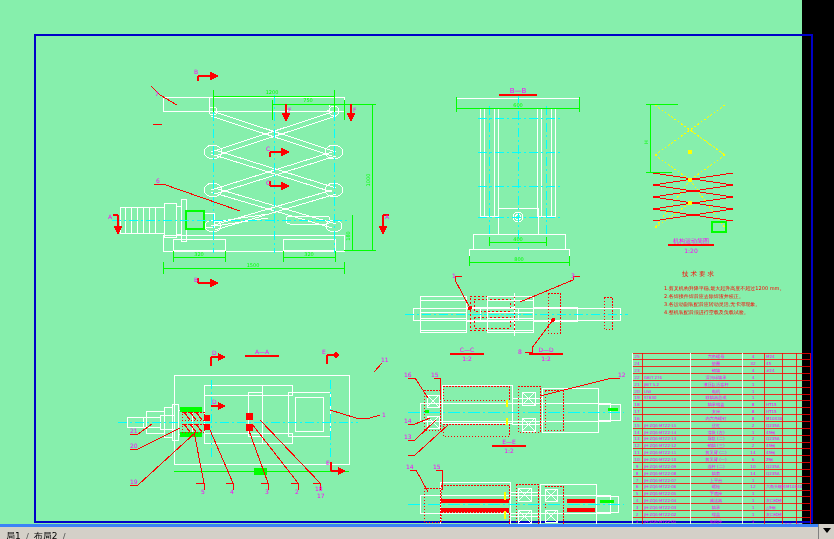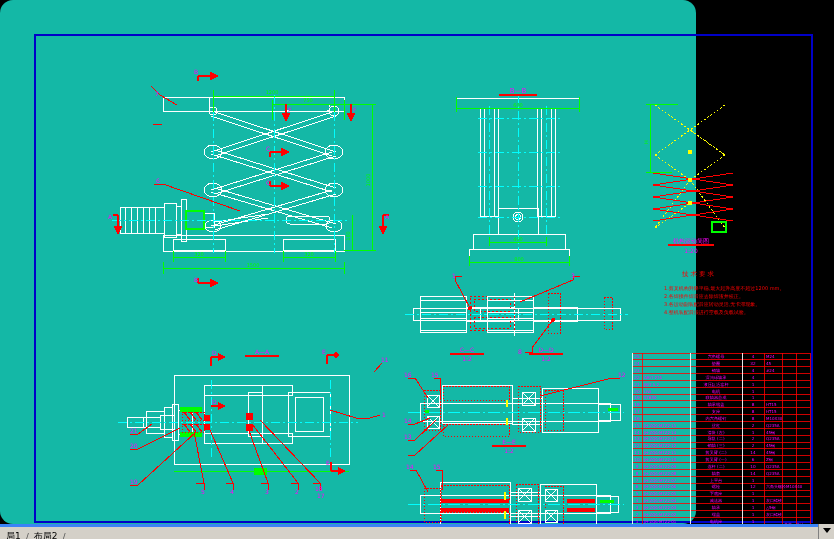--- a/index.html
+++ b/index.html
@@ -2,21 +2,21 @@
 <html><head>
 <meta charset="utf-8">
 <title>AutoCAD Drawing</title>
 <style>
   html,body{margin:0;padding:0;background:#000;}
   body{width:834px;height:539px;overflow:hidden;
        font-family:"DejaVu Sans","Liberation Sans",sans-serif;}
   #app{position:relative;width:834px;height:539px;background:#000;}
 
   
-  #canvas{position:absolute;left:0;top:0;width:696px;height:524px;background:#14b8a6;border-radius:13px;}
+  #canvas{position:absolute;left:0;top:0;width:802px;height:524px;background:#86efac;}
   #canvas svg{position:absolute;left:0;top:0;}
 
   
   #statusbar{position:absolute;left:0;top:524px;width:834px;height:15px;
              background:#d4d0c8;border-top:3px solid #3b82f6;
              font-size:9px;color:#000;overflow:hidden;}
   .tabstrip{display:flex;align-items:flex-end;height:15px;padding-left:2px;}
   .ltab{font-size:9px;line-height:11px;padding:1px 4px 0 4px;color:#000;
         white-space:nowrap;}
   .tsep{color:#555;font-size:9px;padding:0 1px;}

